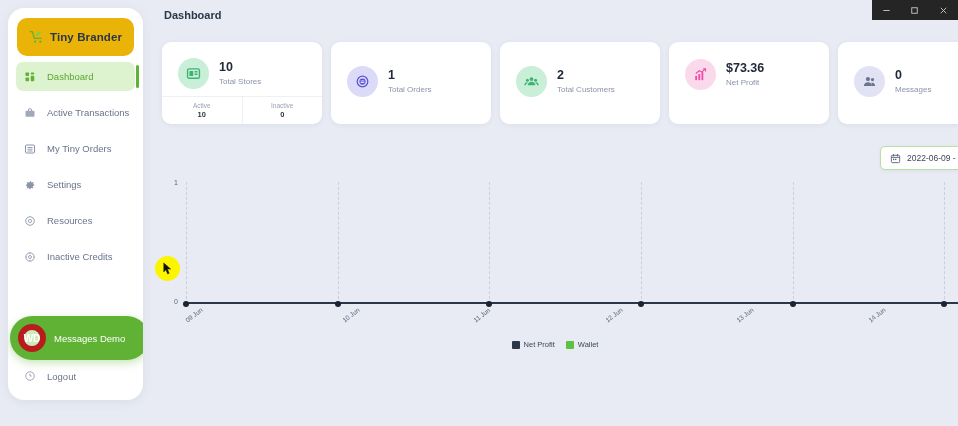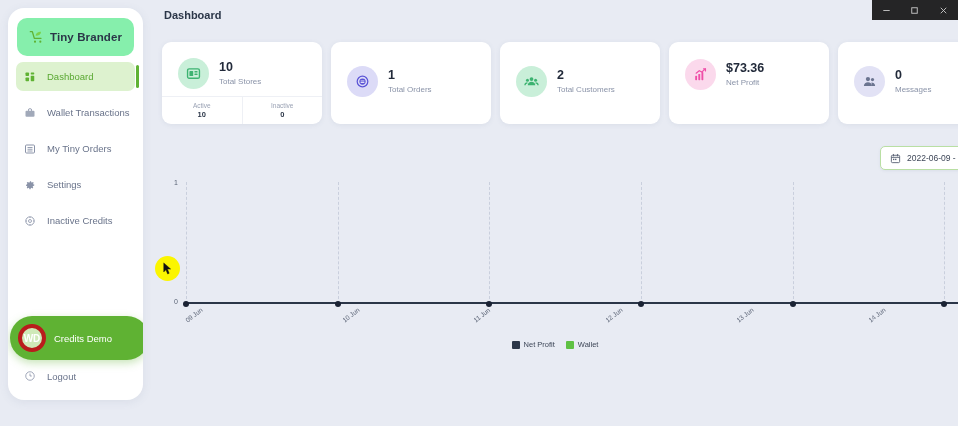--- a/index.html
+++ b/index.html
@@ -30,21 +30,21 @@
     position: absolute; left: 8px; top: 8px;
     width: 135px; height: 392px;
     background: #ffffff;
     border-radius: 16px;
     box-shadow: 0 2px 10px rgba(90,105,140,.10);
     overflow: hidden;
   }
   .logo-wrap {
     margin: 10px 9px 6px 9px;
     height: 38px;
-    background: #86efac;
+    background: #eab308;
     border-radius: 10px;
     display: flex; align-items: center; justify-content: center;
     gap: 5px;
   }
   .logo-mark { width: 16px; height: 16px; flex: none; }
   .logo-text {
     font-size: 11.5px; font-weight: 700; color: #2b3648; letter-spacing: .1px;
   }
   .nav { margin-top: 4px; }
   .nav-item {
@@ -78,21 +78,21 @@
     display: flex; align-items: center; gap: 8px;
     padding-left: 8px;
     box-shadow: 0 3px 9px rgba(95,178,51,.35);
   }
   .avatar {
     width: 28px; height: 28px; border-radius: 50%;
     background: #cfe9b8; color: #ffffff;
     display: flex; align-items: center; justify-content: center;
     font-size: 10px; font-weight: 700;
     flex: none;
-    border: 4px solid #b91c1c;
+    border: 6px solid #b91c1c;
   }
   .user-name { color: #ffffff; font-size: 9.5px; font-weight: 400; }
   .logout {
     position: absolute; left: 0; top: 362px;
     width: 100%;
     display: flex; align-items: center; gap: 11px;
     padding-left: 16px;
     color: #69738a; font-size: 9.5px;
   }
   .logout .ico { width: 12px; height: 12px; color: #8a93a8; }
@@ -252,57 +252,64 @@
         </svg>
         <span>Dashboard</span>
       </div>
 
 
       <div class="nav-item">
         <svg class="ico" viewBox="0 0 24 24">
           <rect x="3" y="7.5" width="18" height="12" rx="2" fill="currentColor" opacity=".8"></rect>
           <path d="M9 7.5V5.5a2 2 0 012-2h2a2 2 0 012 2v2" fill="none" stroke="currentColor" stroke-width="2"></path>
         </svg>
-        <span>Wallet Transactions</span>
+        <span>Active Transactions</span>
       </div>
 
       <div class="nav-item">
         <svg class="ico" viewBox="0 0 24 24">
           <rect x="3" y="4" width="18" height="16" rx="2" fill="none" stroke="currentColor" stroke-width="2"></rect>
           <line x1="7" y1="9" x2="17" y2="9" stroke="currentColor" stroke-width="1.8"></line>
           <line x1="7" y1="12.5" x2="17" y2="12.5" stroke="currentColor" stroke-width="1.8"></line>
           <line x1="7" y1="16" x2="17" y2="16" stroke="currentColor" stroke-width="1.8"></line>
         </svg>
         <span>My Tiny Orders</span>
       </div>
 
       <div class="nav-item">
         <svg class="ico" viewBox="0 0 24 24">
           <path d="M12 8.2a3.8 3.8 0 100 7.6 3.8 3.8 0 000-7.6zm9 3.1l-2-.4a7.4 7.4 0 00-.7-1.7l1.2-1.7-1.6-1.6-1.7 1.2a7.4 7.4 0 00-1.7-.7l-.4-2h-2.2l-.4 2a7.4 7.4 0 00-1.7.7L7.1 5.9 5.5 7.5l1.2 1.7a7.4 7.4 0 00-.7 1.7l-2 .4v2.2l2 .4c.17.6.4 1.17.7 1.7l-1.2 1.7 1.6 1.6 1.7-1.2c.53.3 1.1.53 1.7.7l.4 2h2.2l.4-2c.6-.17 1.17-.4 1.7-.7l1.7 1.2 1.6-1.6-1.2-1.7c.3-.53.53-1.1.7-1.7l2-.4z" fill="currentColor"></path>
         </svg>
         <span>Settings</span>
       </div>
 
+      <div class="nav-item">
+        <svg class="ico" viewBox="0 0 24 24">
+          <circle cx="12" cy="12" r="8.5" fill="none" stroke="currentColor" stroke-width="1.8"></circle>
+          <circle cx="12" cy="12" r="3.2" fill="none" stroke="currentColor" stroke-width="1.6"></circle>
+        </svg>
+        <span>Resources</span>
+      </div>
 
       <div class="nav-item">
         <svg class="ico" viewBox="0 0 24 24">
           <circle cx="12" cy="12" r="8.4" fill="none" stroke="currentColor" stroke-width="1.7"></circle>
           <circle cx="12" cy="12" r="3" fill="none" stroke="currentColor" stroke-width="1.6"></circle>
           <line x1="12" y1="3.6" x2="12" y2="6" stroke="currentColor" stroke-width="1.6"></line>
           <line x1="12" y1="18" x2="12" y2="20.4" stroke="currentColor" stroke-width="1.6"></line>
           <line x1="3.6" y1="12" x2="6" y2="12" stroke="currentColor" stroke-width="1.6"></line>
           <line x1="18" y1="12" x2="20.4" y2="12" stroke="currentColor" stroke-width="1.6"></line>
         </svg>
         <span>Inactive Credits</span>
       </div>
     </nav>
 
     <div class="user-chip">
       <div class="avatar">WD</div>
-      <span class="user-name">Credits Demo</span>
+      <span class="user-name">Messages Demo</span>
     </div>
 
     <div class="logout">
       <svg class="ico" viewBox="0 0 24 24">
         <circle cx="12" cy="12" r="8.5" fill="none" stroke="currentColor" stroke-width="1.6"></circle>
         <line x1="12" y1="7" x2="12" y2="12" stroke="currentColor" stroke-width="1.6"></line>
         <line x1="12" y1="12" x2="15.5" y2="12" stroke="currentColor" stroke-width="1.6"></line>
       </svg>
       <span>Logout</span>
     </div>

